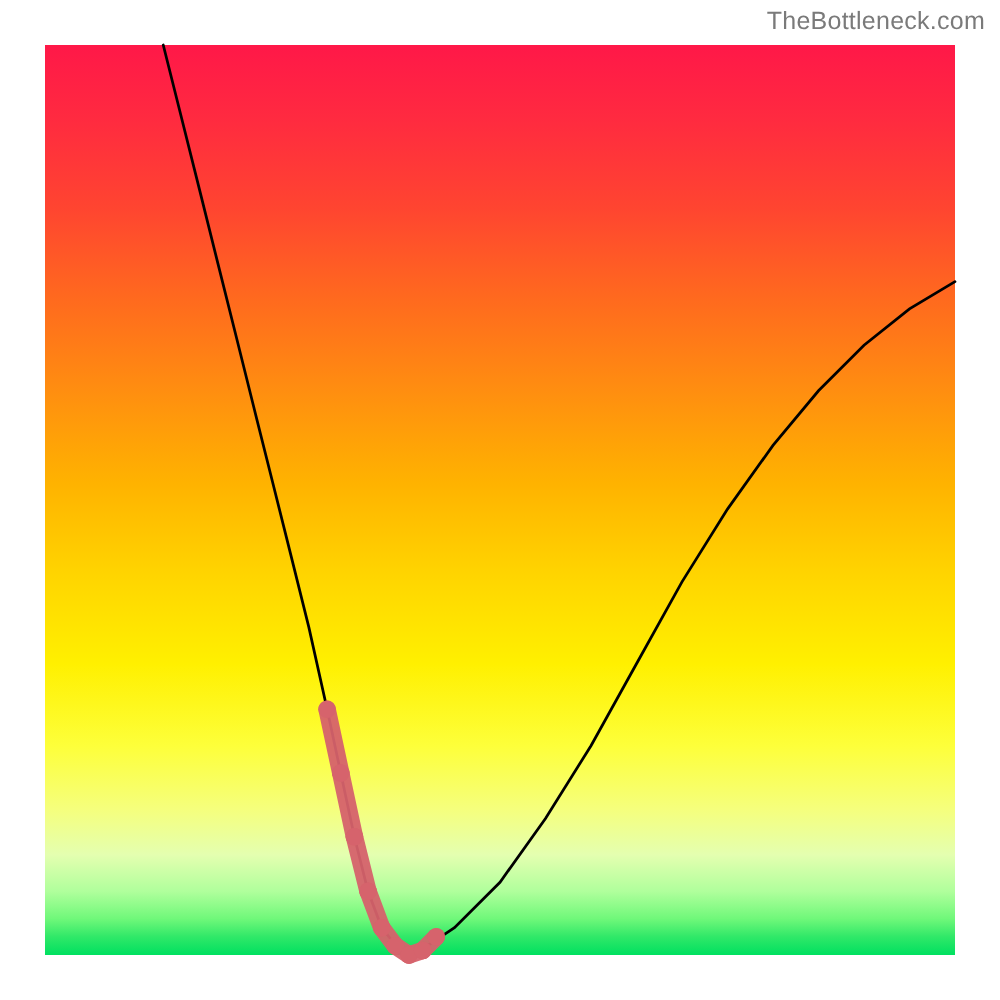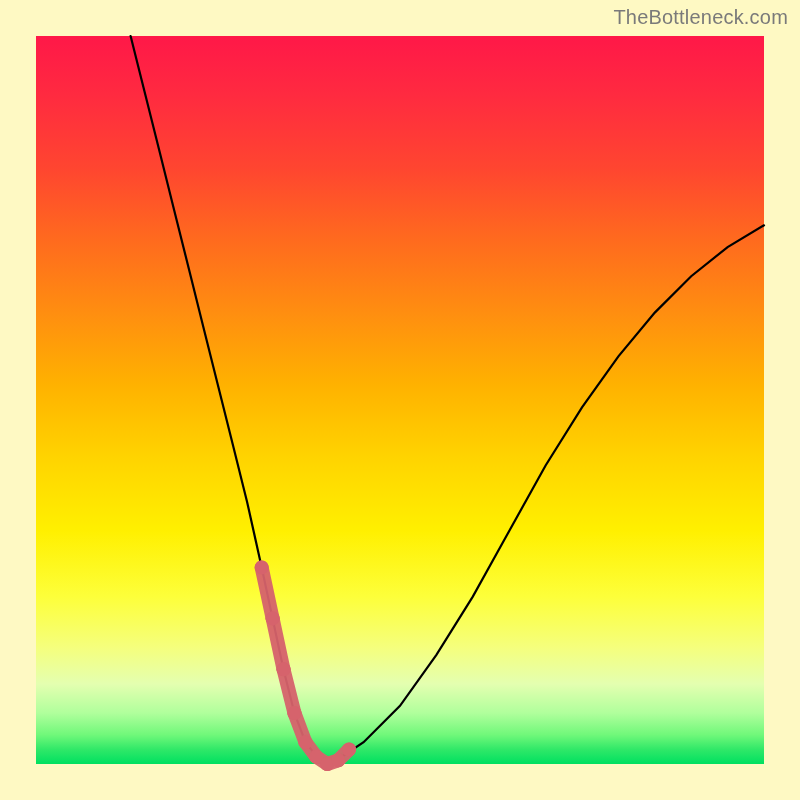--- a/index.html
+++ b/index.html
@@ -8,21 +8,21 @@
     width: 800px;
     height: 800px;
     overflow: hidden;
     background: #000;
     font-family: Arial, Helvetica, sans-serif;
   }
   .outer {
     position: relative;
     width: 800px;
     height: 800px;
-    background: #fef9c3;
+    background: #ffffff;
   }
   .plot-area {
     position: absolute;
     left: 36px;
     top: 36px;
     width: 728px;
     height: 728px;
     
     background: linear-gradient(
       to bottom,

